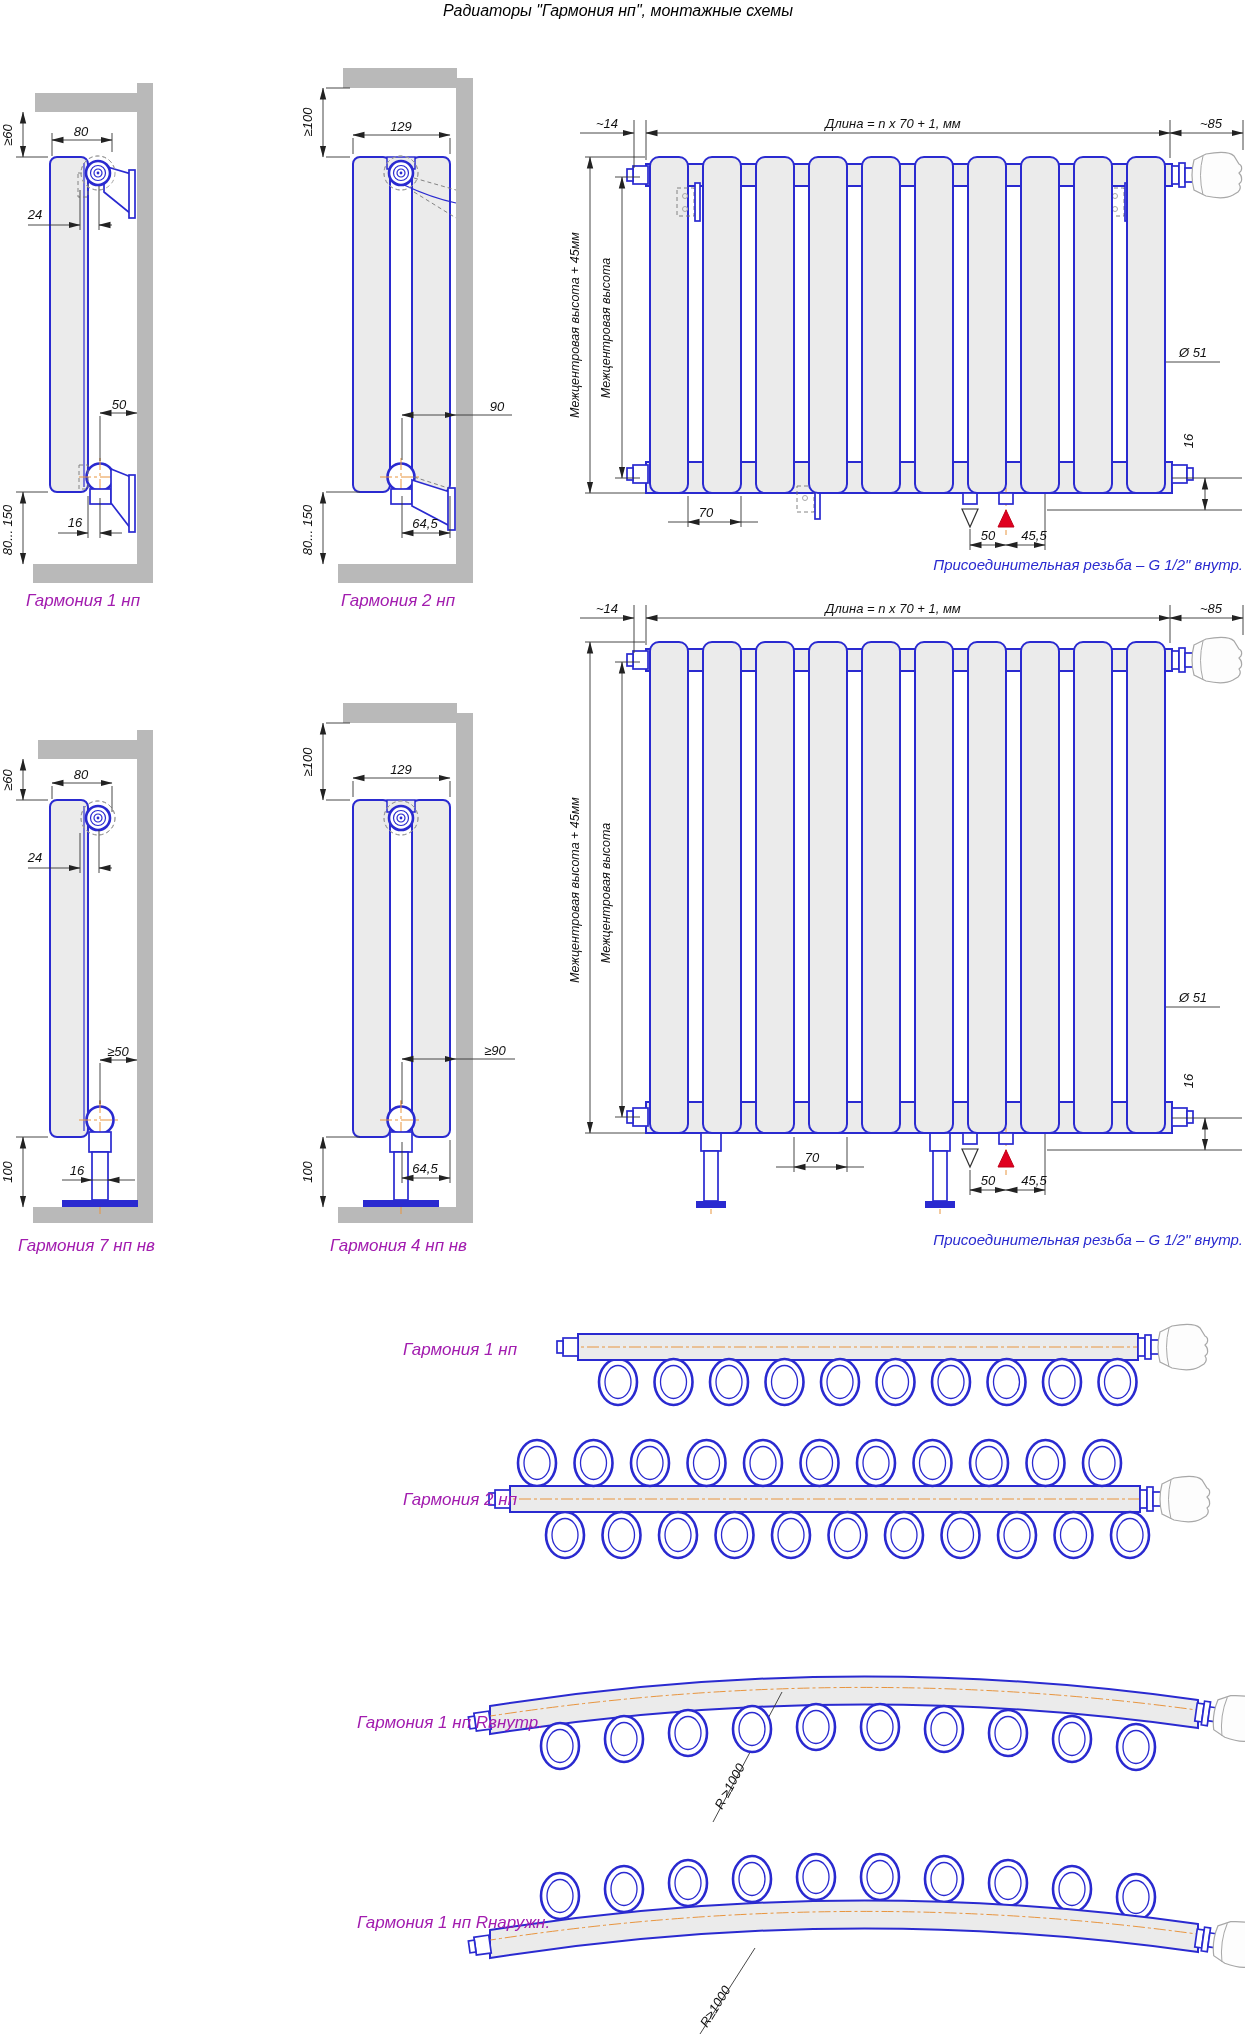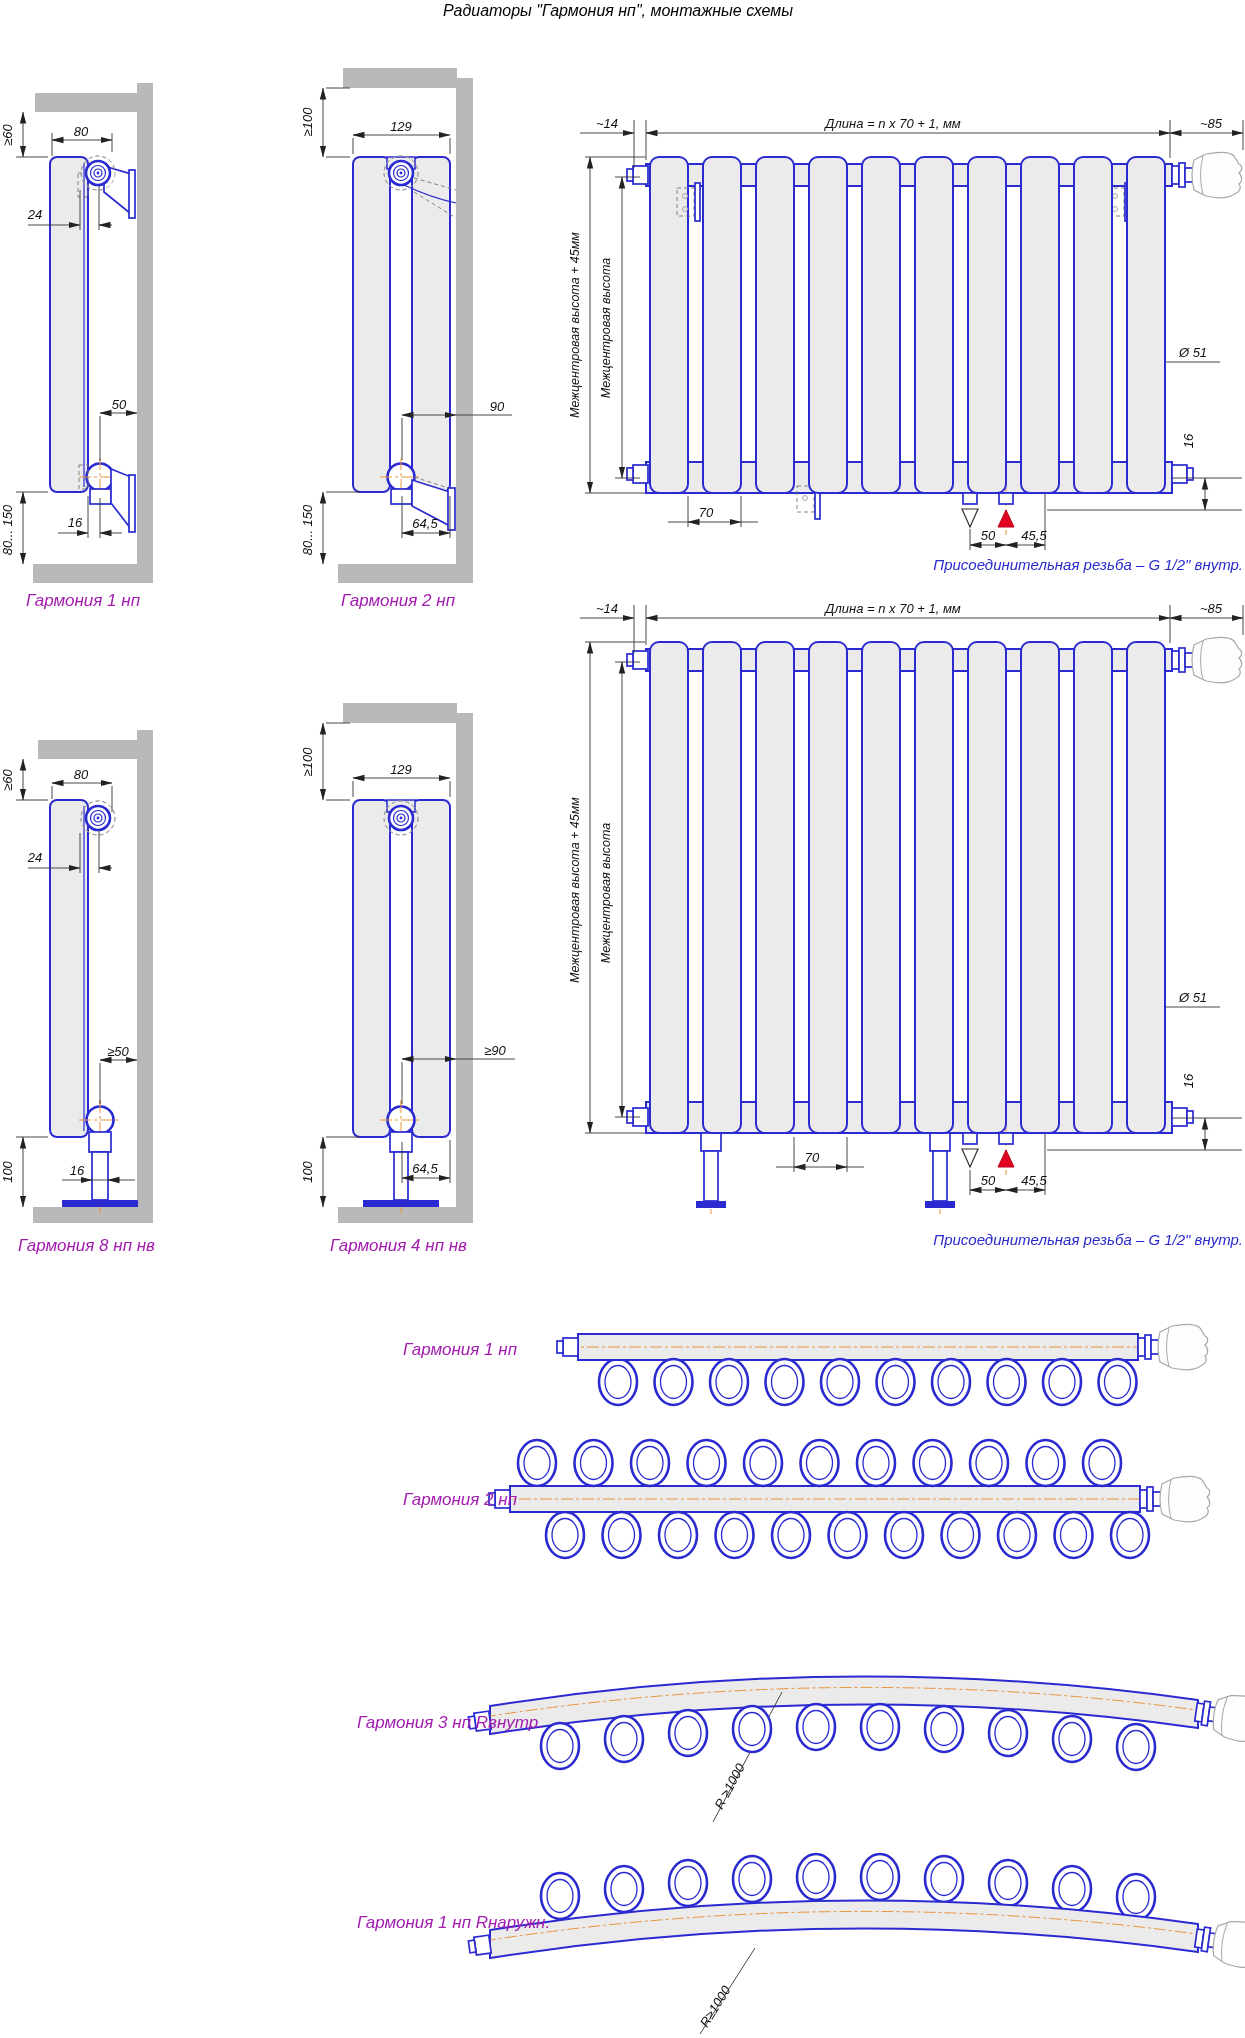--- a/index.html
+++ b/index.html
@@ -493,21 +493,21 @@
           <use href="#adapt"></use>
           <use href="#valve" x="20"></use>
         </g>
   <text class="dimt" transform="translate(707,2028) rotate(-58)">R≥1000</text>
 </g>
 </svg>
 
 <div class="lbl" style="left:26px;top:591px">Гармония 1 нп</div>
 <div class="lbl" style="left:341px;top:591px">Гармония 2 нп</div>
 <div class="note" style="left:793px;top:556px">Присоединительная резьба – G 1/2" внутр.</div>
-<div class="lbl" style="left:18px;top:1236px">Гармония 8 нп нв</div>
+<div class="lbl" style="left:18px;top:1236px">Гармония 7 нп нв</div>
 <div class="lbl" style="left:330px;top:1236px">Гармония 4 нп нв</div>
 <div class="note" style="left:793px;top:1231px">Присоединительная резьба – G 1/2" внутр.</div>
 <div class="lbl" style="left:403px;top:1340px">Гармония 1 нп</div>
 <div class="lbl" style="left:403px;top:1490px">Гармония 2 нп</div>
-<div class="lbl" style="left:357px;top:1713px">Гармония 3 нп Rвнутр.</div>
+<div class="lbl" style="left:357px;top:1713px">Гармония 1 нп Rвнутр.</div>
 <div class="lbl" style="left:357px;top:1913px">Гармония 1 нп Rнаружн.</div>
 
 </div>
 
 </body></html>

